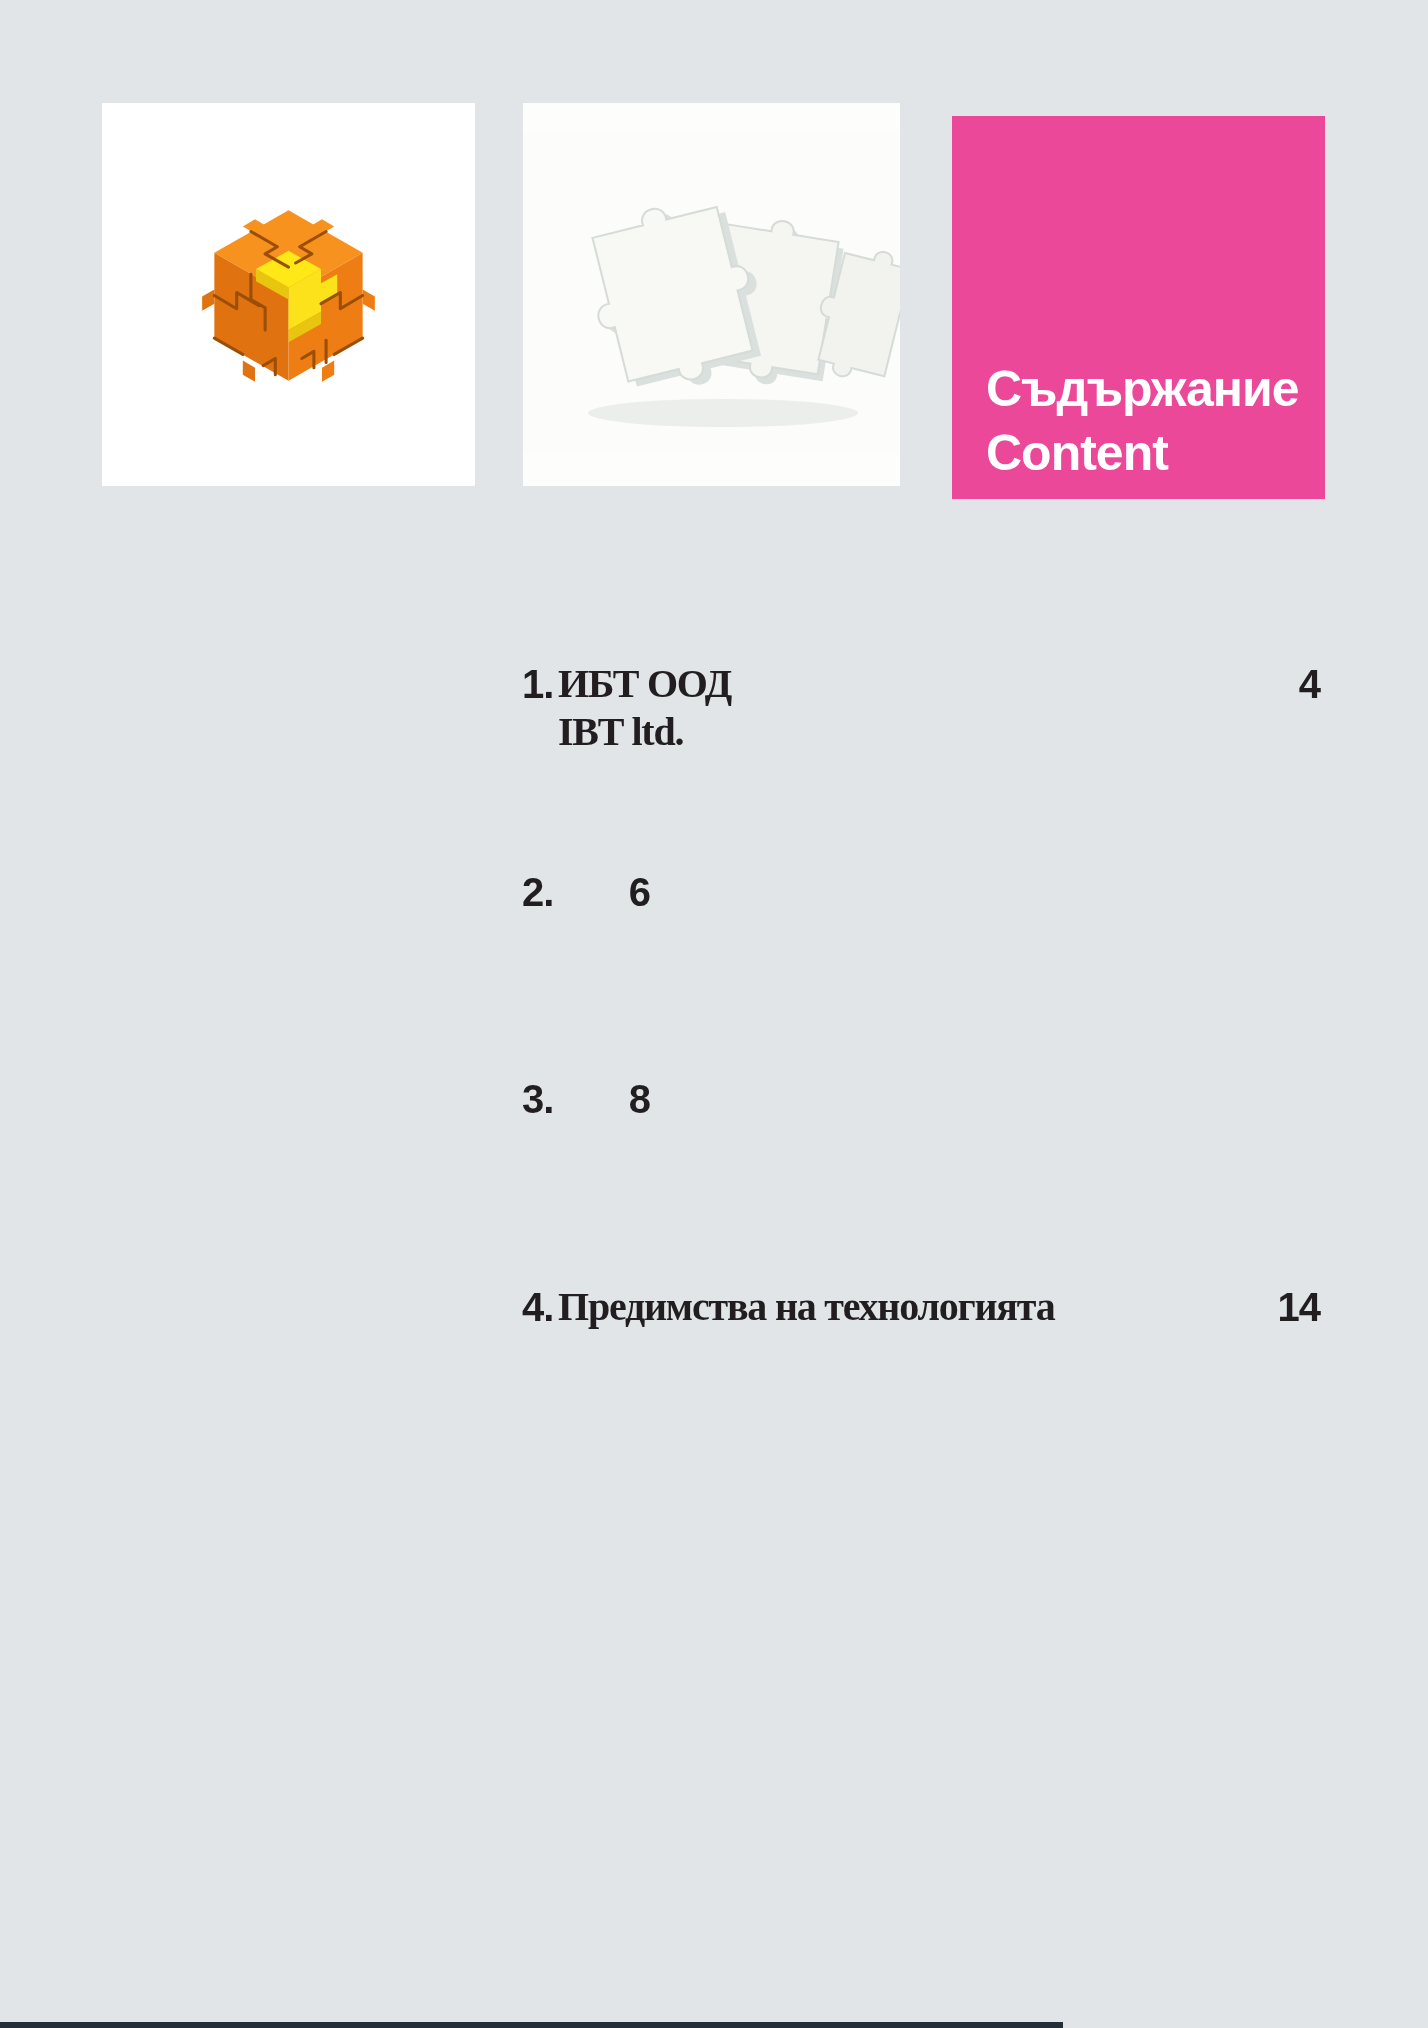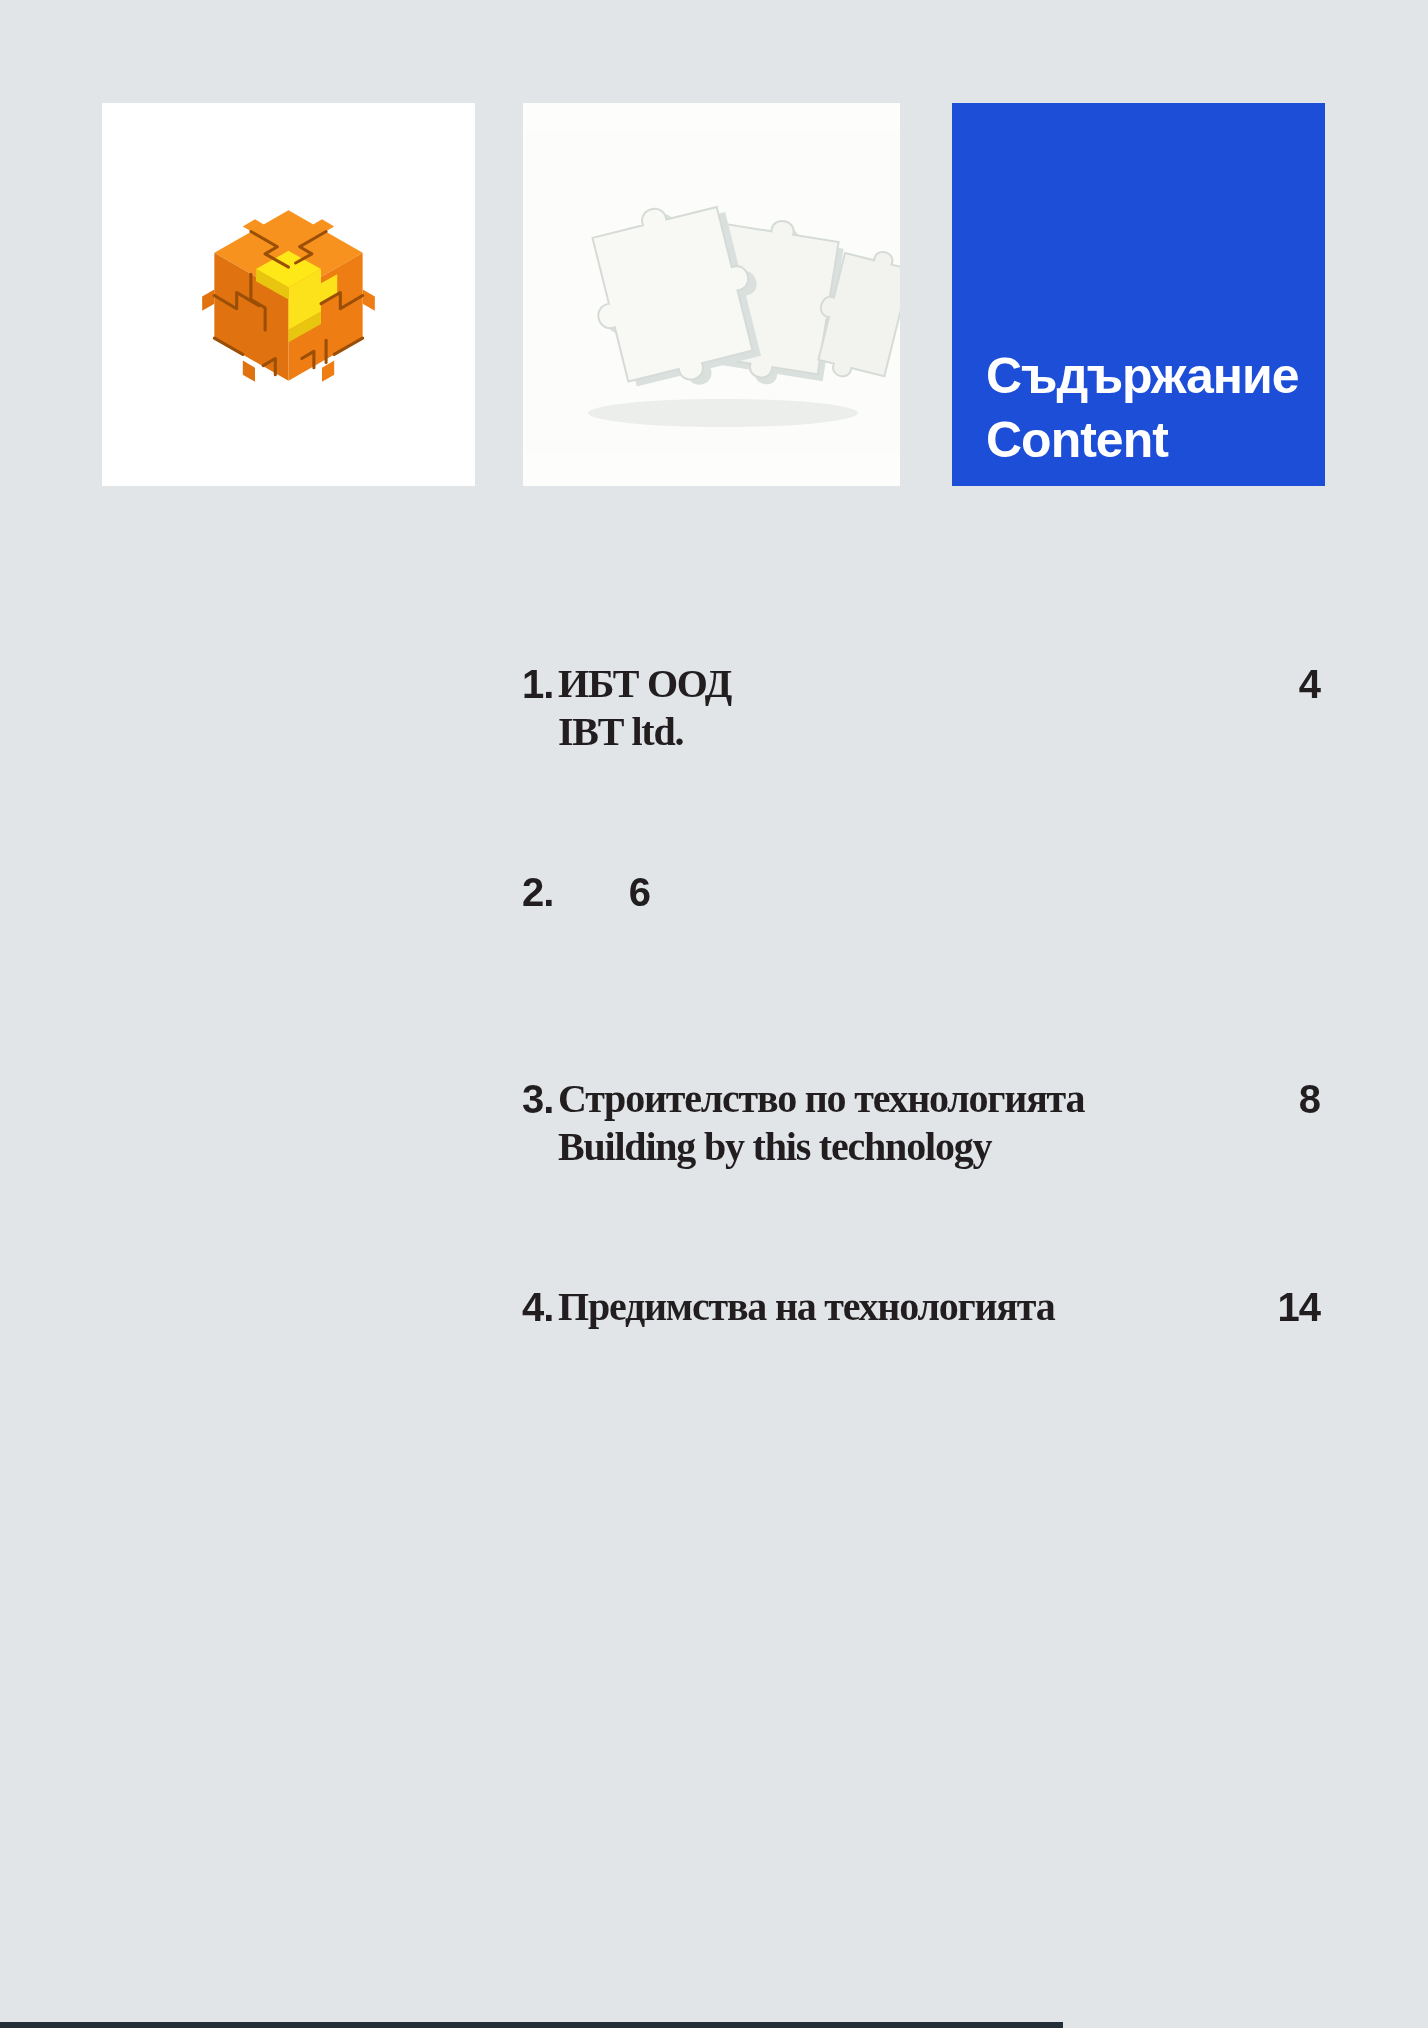--- a/index.html
+++ b/index.html
@@ -9,21 +9,21 @@
     font-family:"Liberation Sans", sans-serif;
     position:relative;
     overflow:hidden;
   }
   .page{position:absolute;inset:0;}
 
   
   .hbox{position:absolute;top:103px;height:383px;}
   .box-logo{left:102px;width:373px;background:#ffffff;}
   .box-photo{left:523px;width:377px;background:#FDFDFC;}
-  .box-title{left:952px;width:373px;background:#1d4ed8;}
+  .box-title{left:952px;width:373px;background:#ec4899;margin-top:13px;}
 
   .logo-svg{position:absolute;left:95px;top:95px;}
   .photo-svg{position:absolute;left:0;top:0;}
 
   .title-block{
     position:absolute;left:34px;bottom:14px;
     color:#ffffff;font-weight:bold;
     font-size:50px;line-height:64px;
     letter-spacing:-1px;white-space:nowrap;
   }
@@ -131,24 +131,20 @@
       <div class="toc-page">4</div>
     </div>
 
     <div class="toc-item i2">
       <div class="toc-num">2.</div>
       <div class="toc-page">6</div>
     </div>
 
     <div class="toc-item i3">
       <div class="toc-num">3.</div>
-      <div class="toc-titles">
-        <div class="bg">Строителство по технологията</div>
-        <div class="en">Building by this technology</div>
-      </div>
       <div class="toc-page">8</div>
     </div>
 
     <div class="toc-item i4">
       <div class="toc-num">4.</div>
       <div class="toc-titles">
         <div class="bg">Предимства на технологията</div>
       </div>
       <div class="toc-page">14</div>
     </div>

